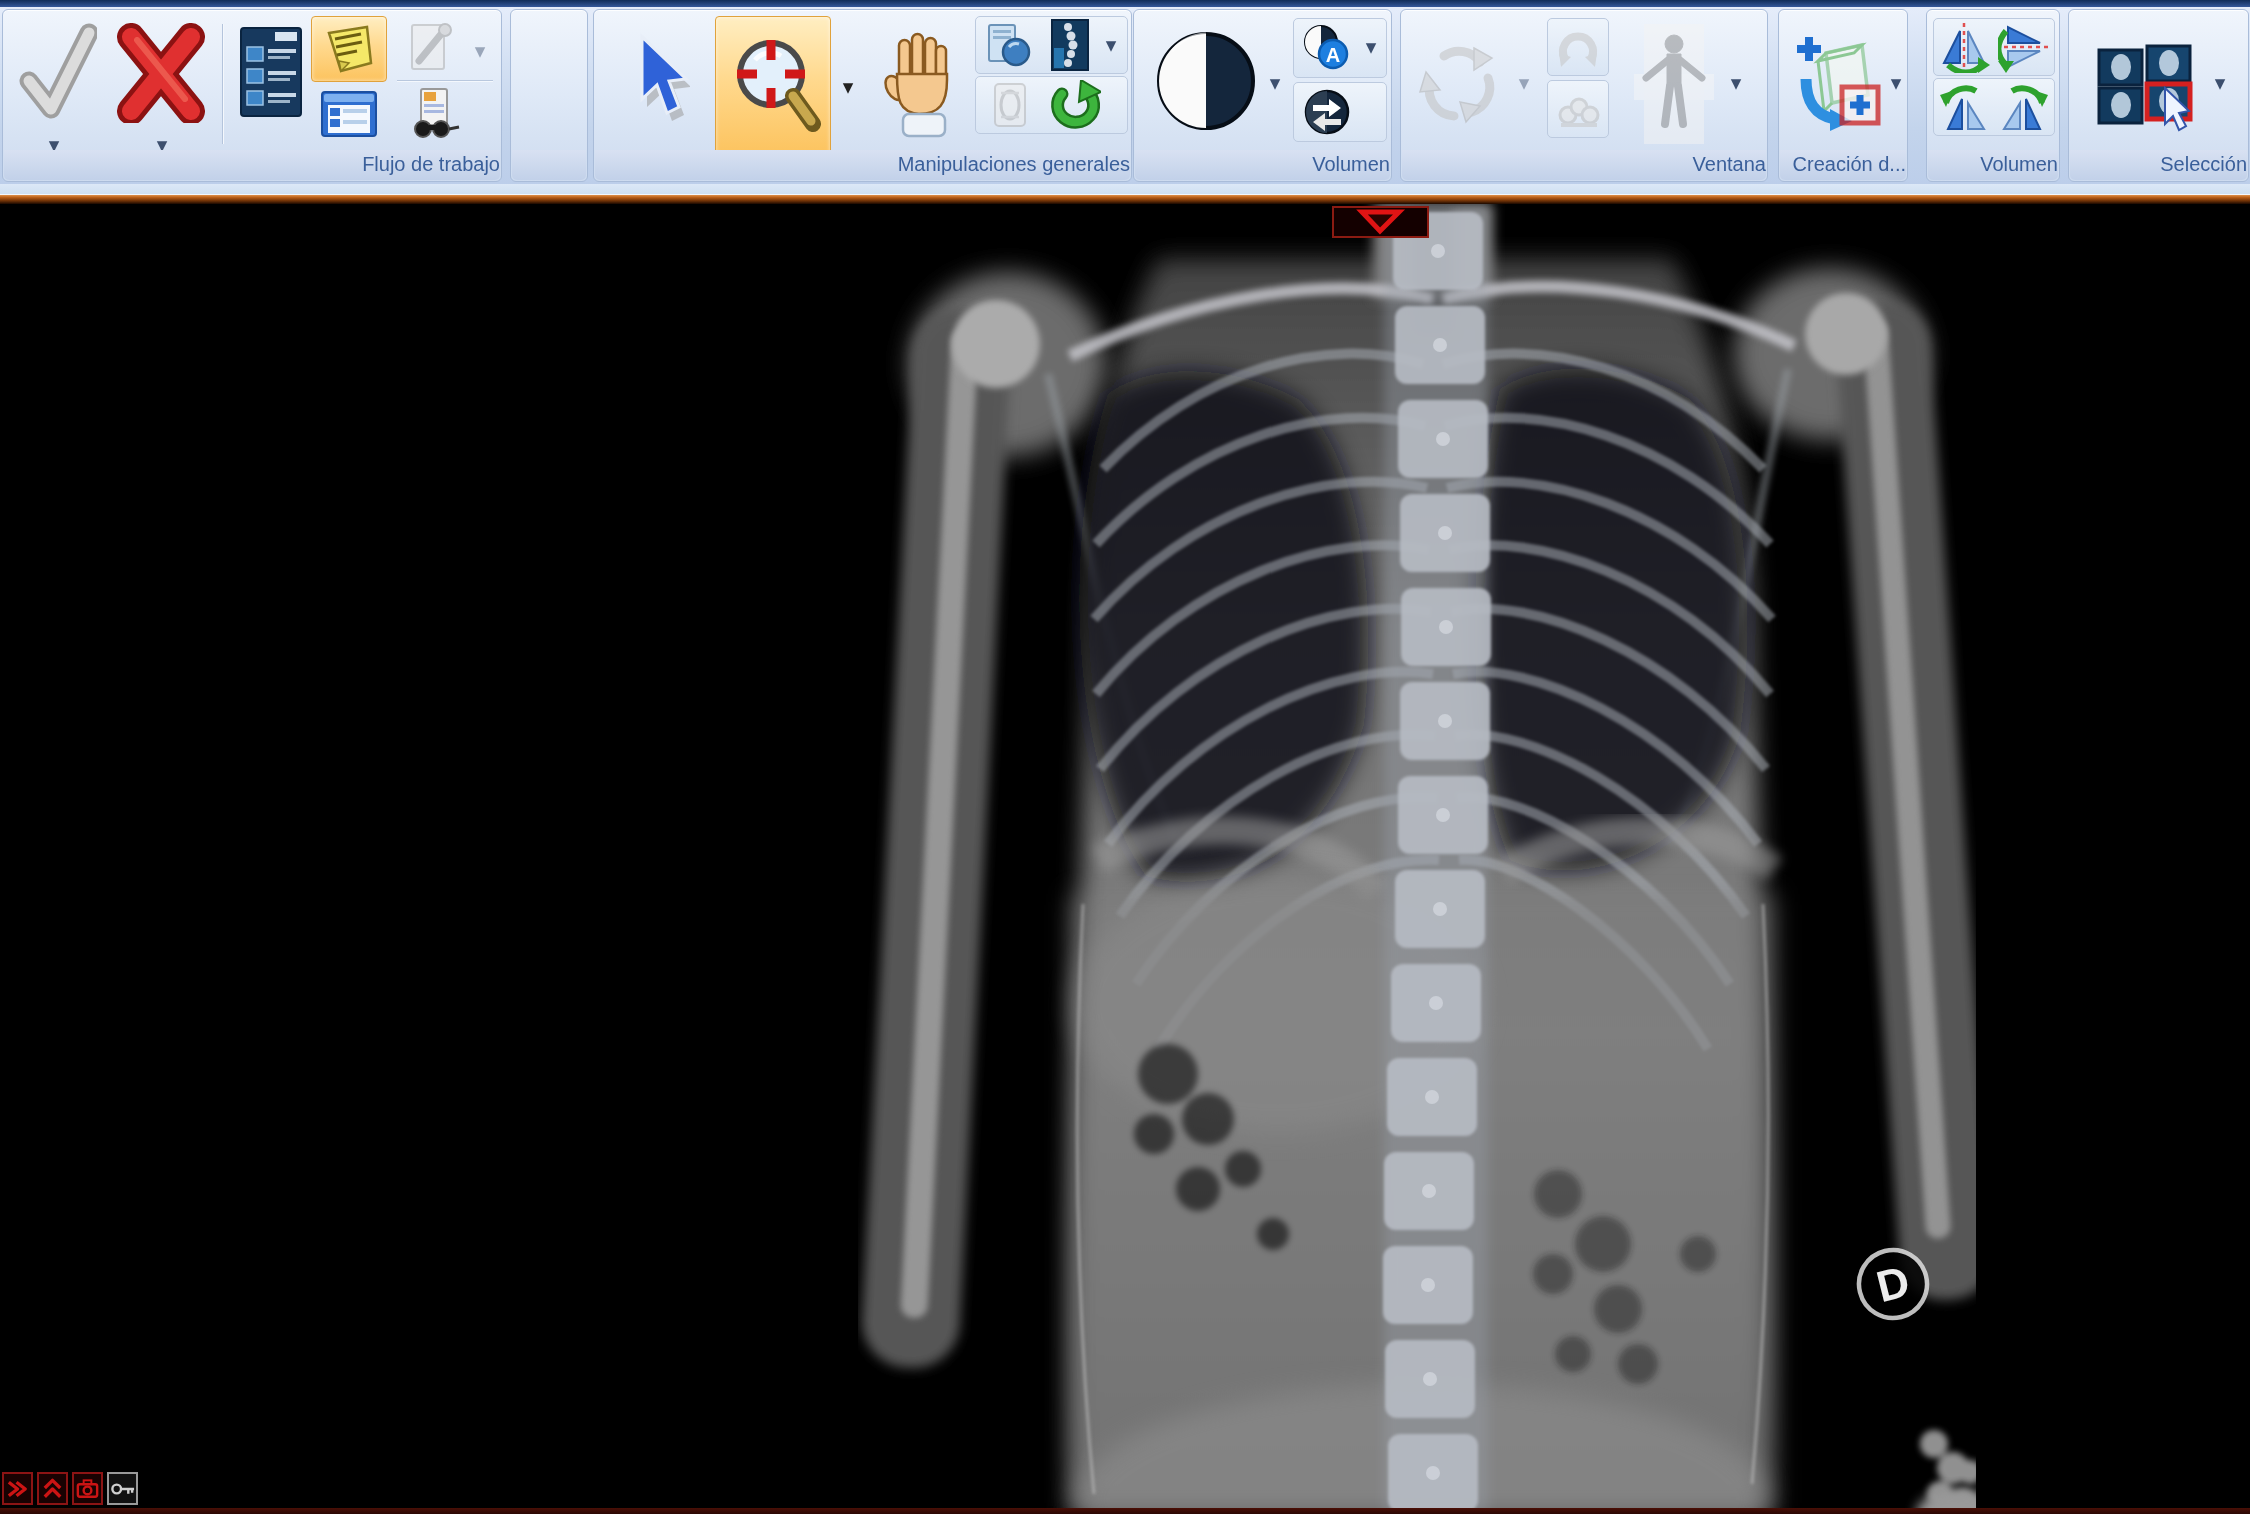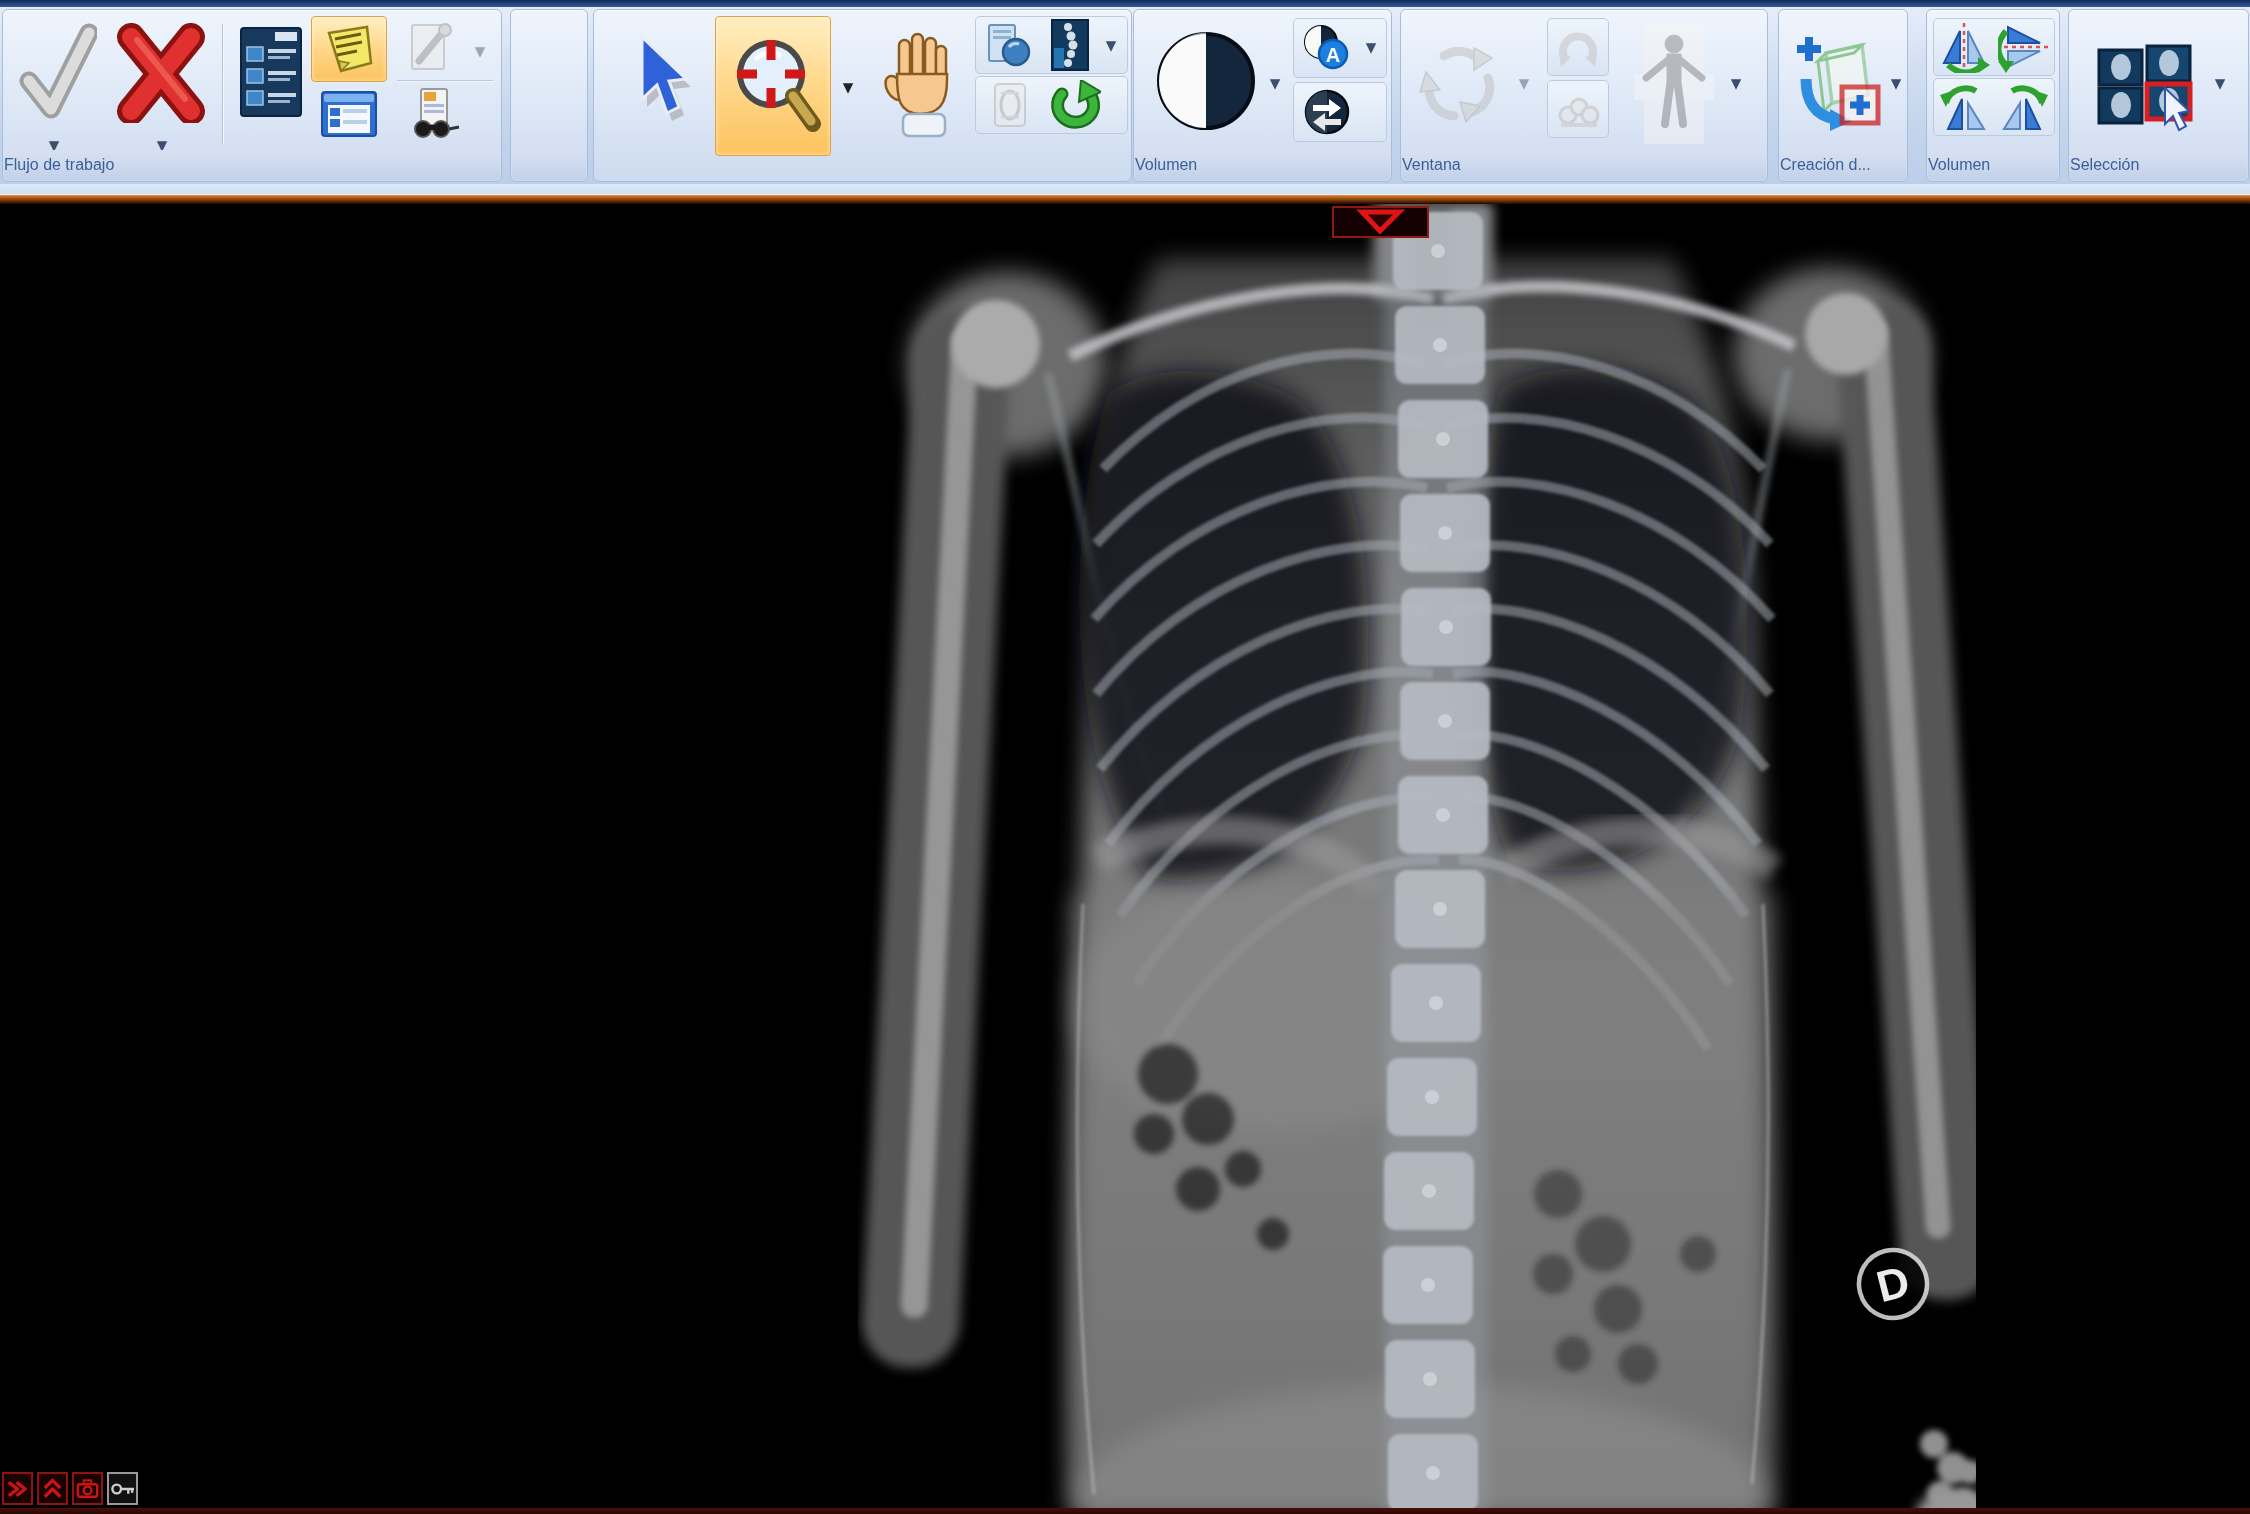--- a/index.html
+++ b/index.html
@@ -12,21 +12,21 @@
     background:linear-gradient(#102c58,#35589a)}
   .lightband{position:absolute;top:184px;left:0;width:100%;height:11px;
     background:linear-gradient(#dce8f7,#cfe0f2);border-bottom:1px solid #f2f7fd}
   .orangebar{position:absolute;top:195px;left:0;width:100%;height:9px;
     background:linear-gradient(#e0914a 0%,#b35a14 30%,#6e3106 65%,#1a0900 100%)}
 
   .group{position:absolute;top:9px;height:173px;border:1px solid #a9bcd9;border-radius:6px;
     background:linear-gradient(#f0f5fc 0%,#dfe9f7 50%,#cddbef 100%);
     box-shadow:inset 0 1px 0 rgba(255,255,255,.85)}
   .group .glabel{position:absolute;left:1px;right:1px;bottom:1px;height:30px;border-radius:0 0 5px 5px;
-    background:linear-gradient(#d8e1f2,#c2d1e9);color:#3a5f9a;font-size:16px;line-height:29px;text-align:left;
+    background:linear-gradient(#d8e1f2,#c2d1e9);color:#3a5f9a;font-size:20px;line-height:29px;text-align:right;
     white-space:nowrap;overflow:hidden}
   .btn{position:absolute;display:flex;align-items:center;justify-content:center;border-radius:4px;cursor:default}
   .btn.sel{background:linear-gradient(#ffeec2 0%,#ffd98e 45%,#fcc35e 100%);
     border:1px solid #e0a23c;box-shadow:inset 0 0 4px rgba(255,255,255,.6)}
   .btn.dis{opacity:.55}
   .dd{position:absolute;color:#3c4f6e;font-size:21px;line-height:21px;text-align:center;width:22px}
   .dd.dis{opacity:.45}
   .vsep{position:absolute;top:14px;width:1px;height:120px;background:#b4c4dc;box-shadow:1px 0 0 #f4f8fd}
   .hsep{position:absolute;height:1px;background:#b9c8de;box-shadow:0 1px 0 #f4f8fd}
   .cell{border:1px solid #bccadf;border-radius:5px;background:linear-gradient(#eef4fb,#d9e5f4);position:absolute}
@@ -212,20 +212,21 @@
         <path d="M14,12 H32 M14,36 H32" stroke="#c4c4c4" stroke-width="2.5"></path>
       </svg>
     </div>
     <div class="btn" style="left:452px;top:70px;width:56px;height:50px">
       <svg width="54" height="50" viewBox="0 0 54 50">
         <path d="M15,14 A18,17 0 1,0 40,12" fill="none" stroke="#1c6e1c" stroke-width="13" stroke-linecap="round"></path>
         <path d="M15,14 A18,17 0 1,0 40,12" fill="none" stroke="#3db53d" stroke-width="8" stroke-linecap="round"></path>
         <polygon points="34,0 54,12 32,22" fill="#3db53d" stroke="#1c6e1c" stroke-width="2"></polygon>
       </svg>
     </div>
+    <div class="glabel">Manipulaciones generales</div>
   </div>
 
   <div class="group" style="left:1133px;width:259px">
     <div class="btn" style="left:22px;top:14px;width:100px;height:114px">
       <svg width="100" height="100" viewBox="0 0 100 100">
         <circle cx="50" cy="50" r="47" fill="#14263c" stroke="#060d16" stroke-width="4"></circle>
         <path d="M50,3 A47,47 0 0,0 50,97 Z" fill="#fafafa"></path>
         <path d="M50,3 A47,47 0 0,0 16,20" stroke="#fff" stroke-width="3" fill="none" opacity=".6"></path>
       </svg>
     </div>

